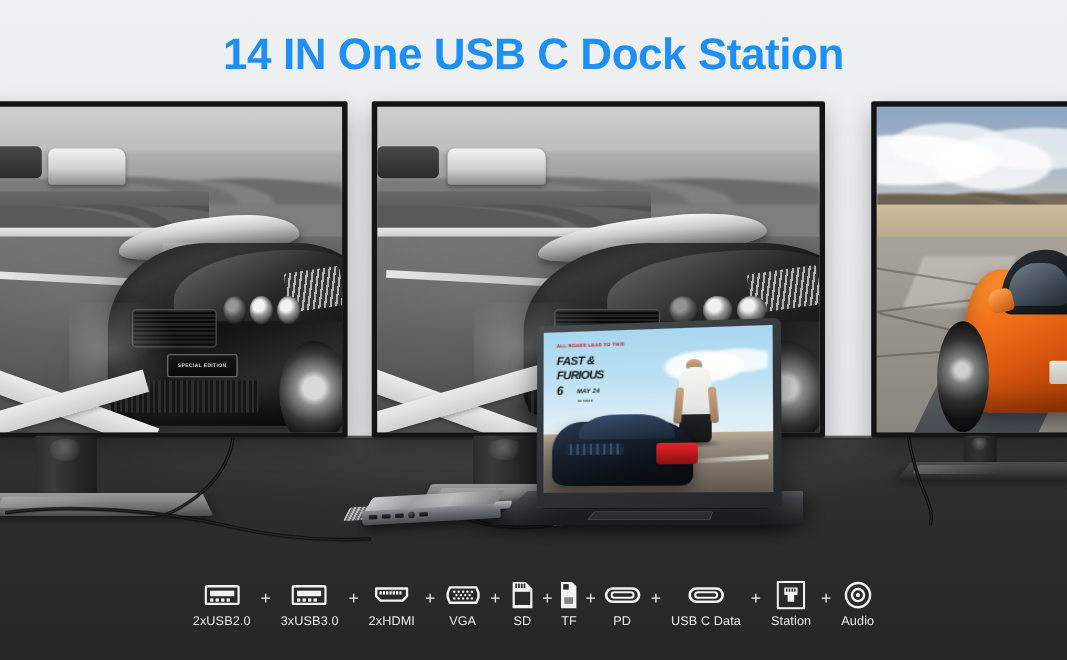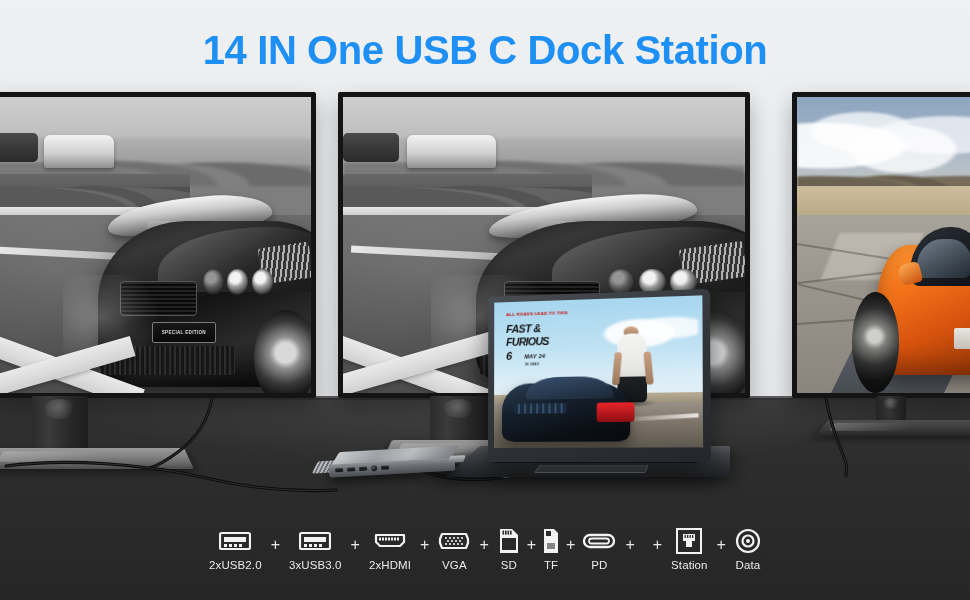--- a/index.html
+++ b/index.html
@@ -823,20 +823,29 @@
       <div class="ico">
         <svg width="34" height="20" viewBox="0 0 34 20">
           <rect x="2" y="4" width="30" height="12" rx="6" fill="none" stroke="#f2f2f2" stroke-width="2.4"></rect>
           <rect x="7" y="7.5" width="20" height="5" rx="2.5" fill="none" stroke="#f2f2f2" stroke-width="1.8"></rect>
         </svg>
       </div>
       <div class="lbl">PD</div>
     </div>
     <div class="plus">+</div>
 
+    <div class="item">
+      <div class="ico">
+        <svg width="34" height="20" viewBox="0 0 34 20">
+          <rect x="2" y="4" width="30" height="12" rx="6" fill="none" stroke="#f2f2f2" stroke-width="2.4"></rect>
+          <rect x="7" y="7.5" width="20" height="5" rx="2.5" fill="none" stroke="#f2f2f2" stroke-width="1.8"></rect>
+        </svg>
+      </div>
+      <div class="lbl">USB C Data</div>
+    </div>
     <div class="plus">+</div>
 
     <div class="item">
       <div class="ico">
         <svg width="26" height="26" viewBox="0 0 26 26">
           <rect x="1" y="1" width="24" height="24" fill="none" stroke="#f2f2f2" stroke-width="2"></rect>
           <path d="M7,6 L19,6 L19,13 L16,13 L16,19 L10,19 L10,13 L7,13 Z" fill="#f2f2f2"></path>
           <rect x="8.5" y="7" width="1.3" height="3" fill="#2a2a2a"></rect>
           <rect x="11" y="7" width="1.3" height="3" fill="#2a2a2a"></rect>
           <rect x="13.5" y="7" width="1.3" height="3" fill="#2a2a2a"></rect>
@@ -848,18 +857,18 @@
     <div class="plus">+</div>
 
     <div class="item">
       <div class="ico">
         <svg width="26" height="26" viewBox="0 0 26 26">
           <circle cx="13" cy="13" r="11" fill="none" stroke="#f2f2f2" stroke-width="2.2"></circle>
           <circle cx="13" cy="13" r="5.5" fill="none" stroke="#f2f2f2" stroke-width="2.2"></circle>
           <circle cx="13" cy="13" r="2" fill="#f2f2f2"></circle>
         </svg>
       </div>
-      <div class="lbl">Data</div>
+      <div class="lbl">Audio</div>
     </div>
 
   </div>
 
 </div>
 
 </body></html>

